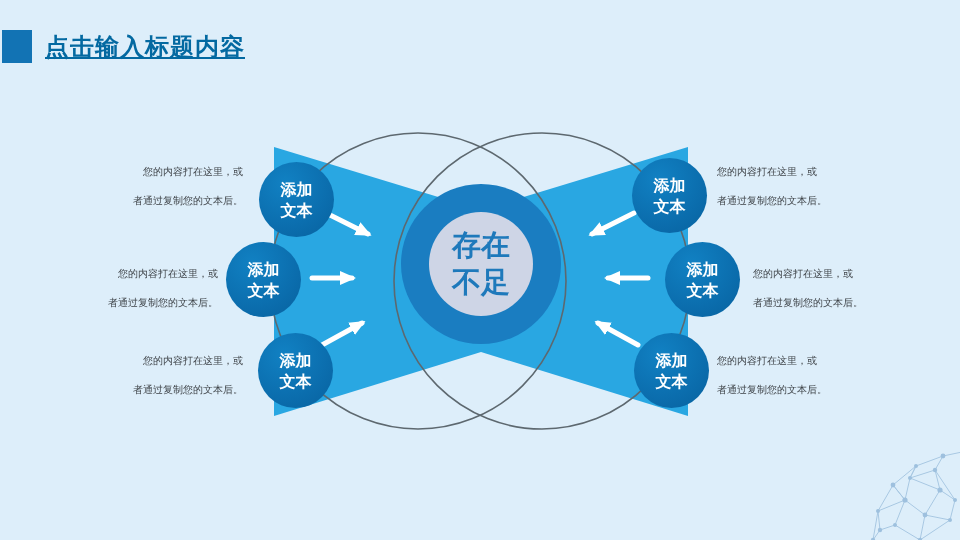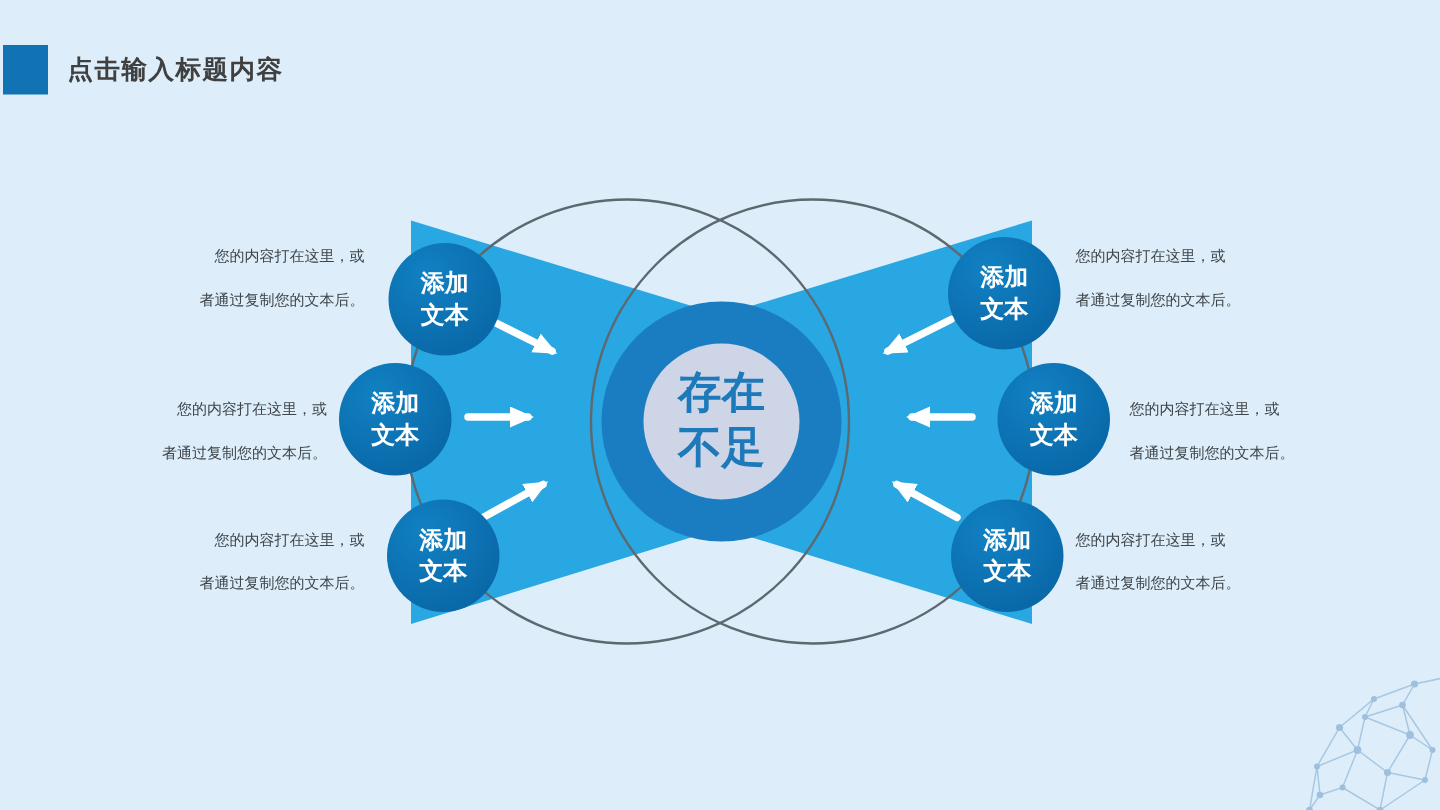--- a/index.html
+++ b/index.html
@@ -8,21 +8,21 @@
     width:960px;height:540px;
     background:#ddeefa;
     overflow:hidden;
     font-family:"Liberation Sans","DejaVu Sans",sans-serif;
   }
   
   .title-block{position:absolute;top:30px;left:2px;display:flex;align-items:center;}
   .title-square{width:30px;height:33px;background:#1273b4;}
   .title-text{
     margin:0 0 0 13px;
-    font-size:17px;font-weight:bold;color:#404040;letter-spacing:1px;
+    font-size:24px;font-weight:bold;color:#0369a1;letter-spacing:1px;text-decoration:underline;
   }
   
   .diagram-svg{position:absolute;left:0;top:0;width:960px;height:540px;z-index:0;}
   
   .node{
     position:absolute;width:75px;height:75px;border-radius:50%;
     background:radial-gradient(circle at 35% 28%, #1181c3 0%, #0b6dad 62%, #07619e 100%);
     display:flex;align-items:center;justify-content:center;
     z-index:2;cursor:pointer;
   }
@@ -31,21 +31,21 @@
     text-align:center;white-space:pre-line;
   }
   .n-lt{left:259px;top:162px;}
   .n-lm{left:226px;top:242px;}
   .n-lb{left:258px;top:333px;}
   .n-rt{left:632px;top:158px;}
   .n-rm{left:665px;top:242px;}
   .n-rb{left:634px;top:333px;}
   
   .center-node{
-    position:absolute;left:401px;top:201px;width:160px;height:160px;border-radius:50%;
+    position:absolute;left:401px;top:184px;width:160px;height:160px;border-radius:50%;
     background:#1a7dc1;display:flex;align-items:center;justify-content:center;
     z-index:2;cursor:pointer;
   }
   .center-inner{
     width:104px;height:104px;border-radius:50%;background:#ced5e6;
     display:flex;align-items:center;justify-content:center;
   }
   .center-label{
     color:#1e79bb;font-weight:bold;font-size:29px;line-height:37px;
     text-align:center;white-space:pre-line;

